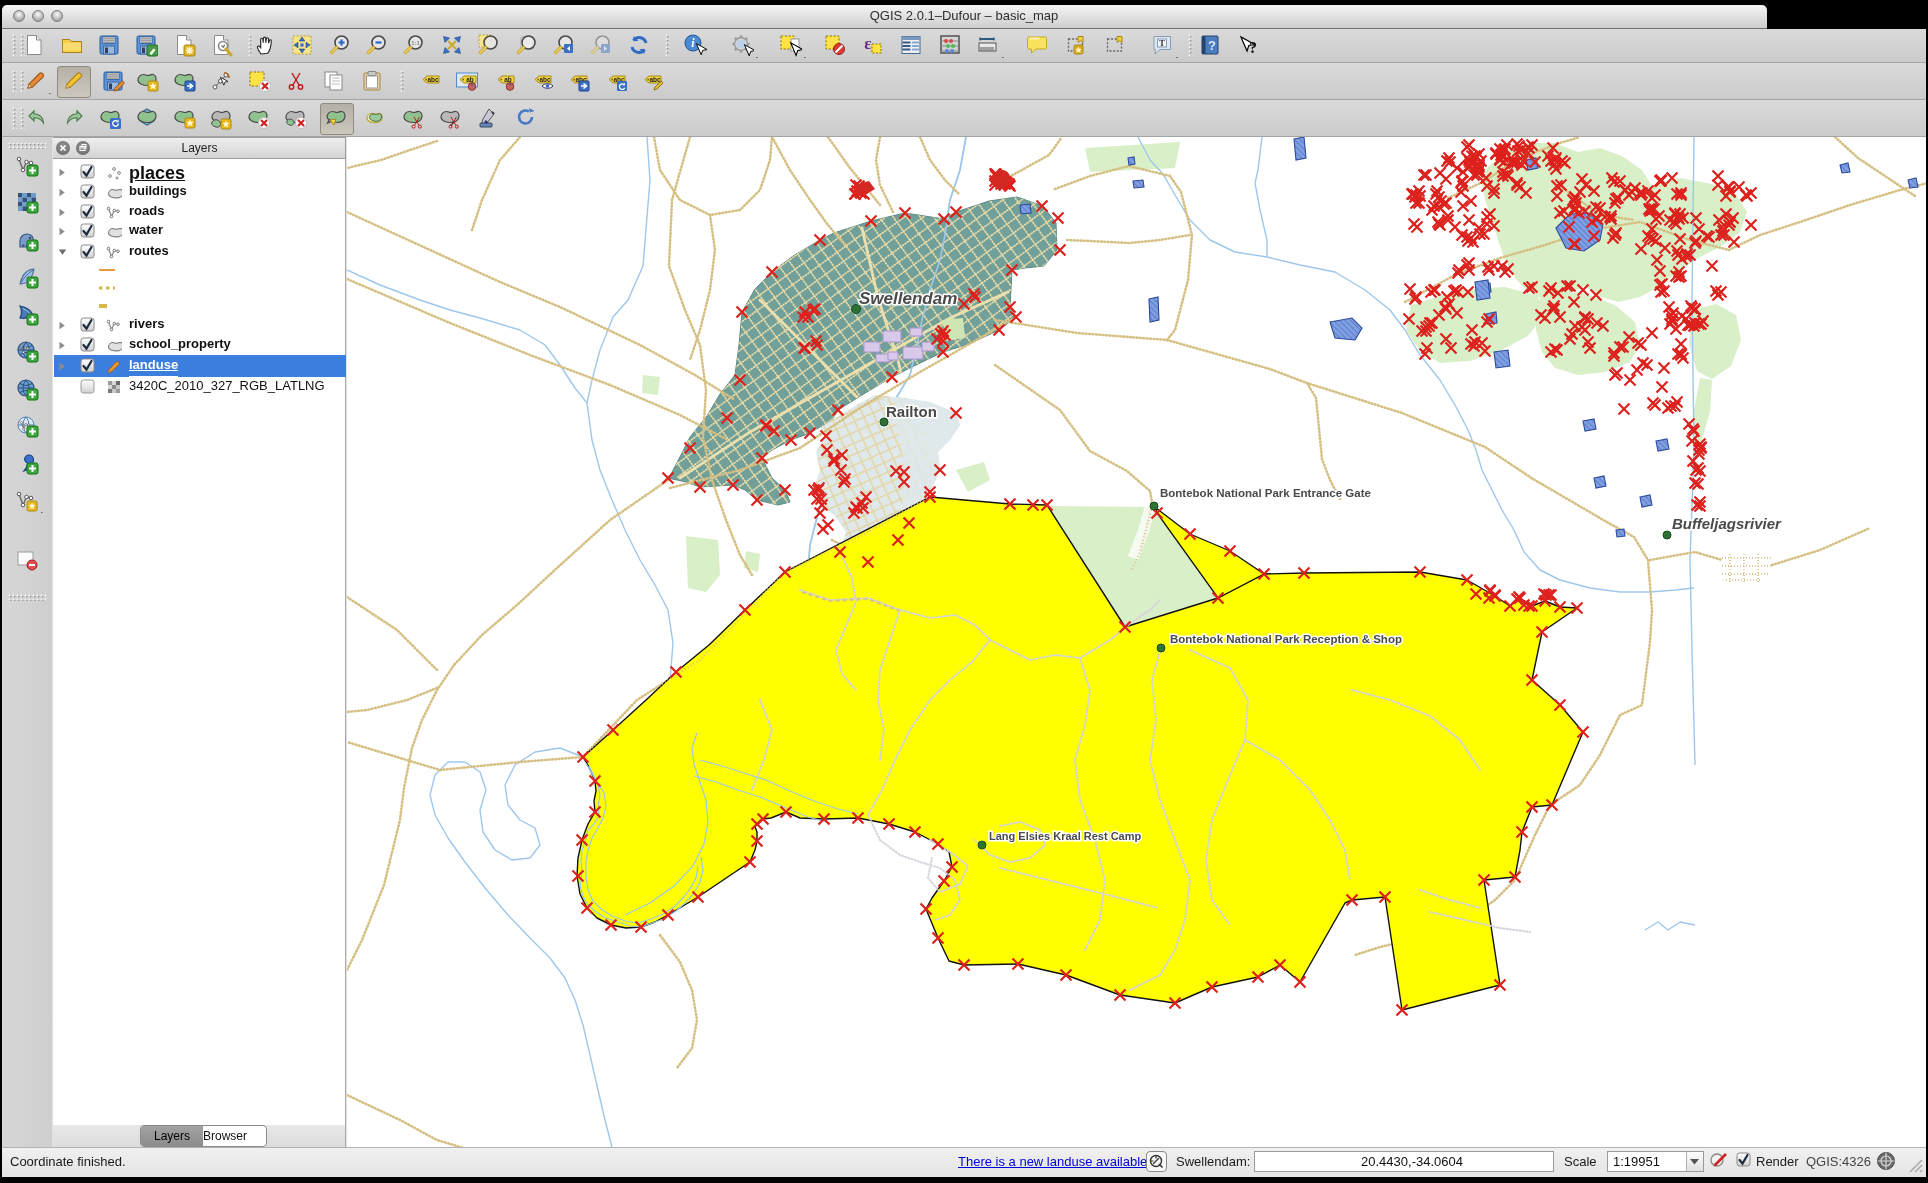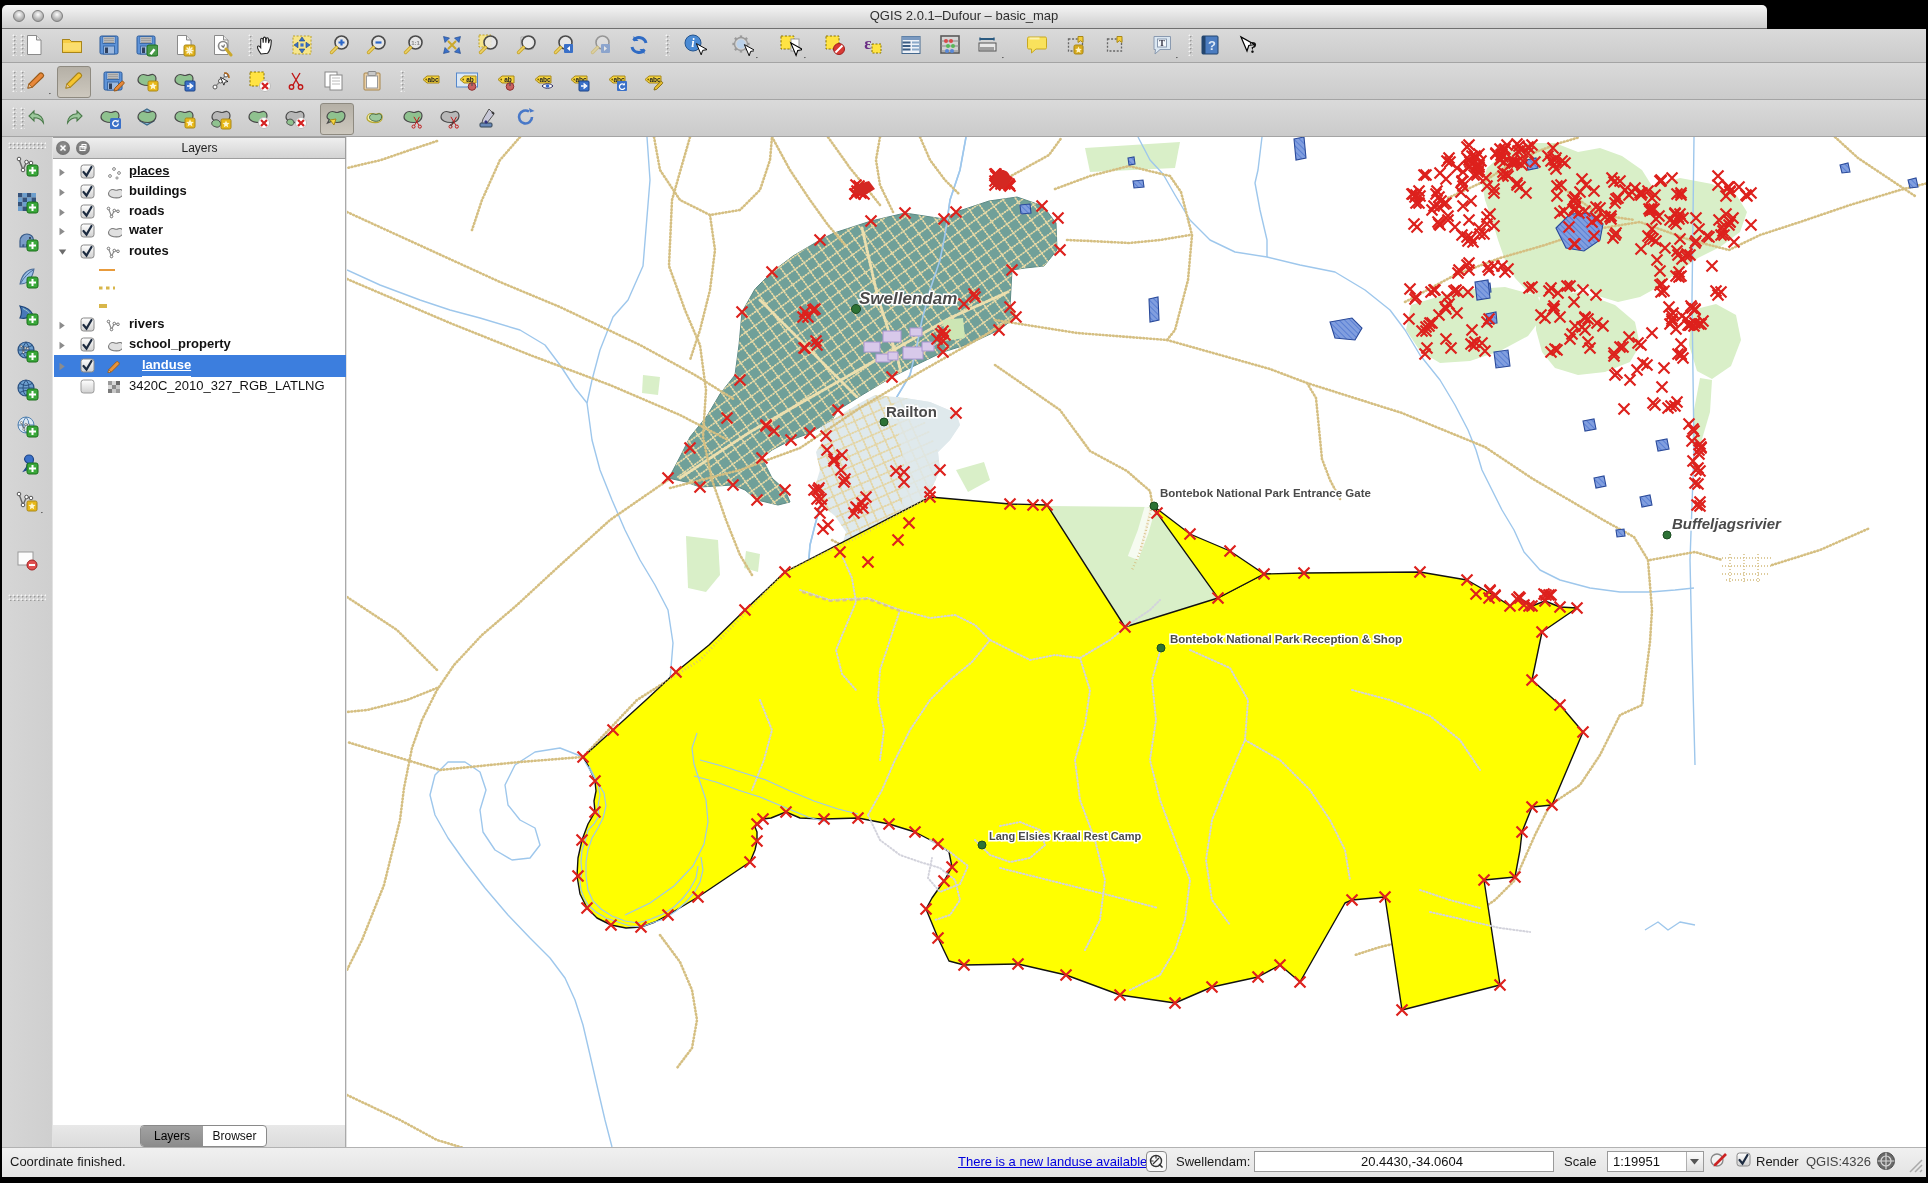--- a/index.html
+++ b/index.html
@@ -672,21 +672,21 @@
         </defs>
         <rect x="1" y="1" width="13" height="13" rx="2.5" fill="url(#cbg)" stroke="#8a8a8a"></rect>
         <path d="M3.5 8l3 3.5L11.5 3" fill="none" stroke="#1c2b40" stroke-width="2.2" stroke-linecap="round"></path>
       </svg></div>
     <div style="position:absolute;left:106px;top:164px;"><svg width="16" height="16" viewBox="0 0 16 16">
         <circle cx="4" cy="12" r="1.4" fill="#fff" stroke="#888"></circle>
         <circle cx="8" cy="5" r="1.4" fill="#fff" stroke="#888"></circle>
         <circle cx="13" cy="9" r="1.4" fill="#fff" stroke="#888"></circle>
         <circle cx="11" cy="14" r="1.1" fill="#fff" stroke="#888"></circle>
       </svg></div>
-    <div style="position:absolute;left:129px;top:163px;font-size:13px;font-weight:700;color:#111;white-space:nowrap;text-decoration:underline;">places</div>
+    <div style="position:absolute;left:129px;top:163px;font-size:18px;font-weight:700;color:#111;white-space:nowrap;text-decoration:underline;">places</div>
 <div style="position:absolute;left:58px;top:186px;"><svg width="12" height="12" viewBox="0 0 16 16">
         <path d="M2 1l7 5-7 5z" fill="#8c8c8c"></path>
       </svg></div>
     <div style="position:absolute;left:80px;top:184px;"><svg width="15" height="15" viewBox="0 0 15 15">
         <defs>
           <linearGradient id="cbg" x1="0" y1="0" x2="0" y2="1">
             <stop offset="0" stop-color="#ffffff"></stop>
             <stop offset="1" stop-color="#d0d0d0"></stop>
           </linearGradient>
         </defs>
@@ -810,21 +810,21 @@
             <stop offset="1" stop-color="#d0d0d0"></stop>
           </linearGradient>
         </defs>
         <rect x="1" y="1" width="13" height="13" rx="2.5" fill="url(#cbg)" stroke="#8a8a8a"></rect>
         <path d="M3.5 8l3 3.5L11.5 3" fill="none" stroke="#1c2b40" stroke-width="2.2" stroke-linecap="round"></path>
       </svg></div>
     <div style="position:absolute;left:106px;top:358px;"><svg width="16" height="16" viewBox="0 0 16 16">
         <path d="M2 14.5l.9-3L10.2 4c.6-.6 1.5-.6 2.1 0l.5.5c.6.6.6 1.5 0 2.1L5.5 13.9z" fill="#e8943a" stroke="#9a5a18" stroke-width="0.9"></path>
         <path d="M2 14.5l3-.5-2.3-2.3z" fill="#e8c8a0" stroke="#9a5a18" stroke-width="0.7"></path>
       </svg></div>
-    <div style="position:absolute;left:129px;top:357px;font-size:13px;font-weight:700;color:#fff;text-decoration:underline;white-space:nowrap;"><span style="padding-bottom:4px;border-bottom:1.5px solid #fff;margin-left:13px;">landuse</span></div>
+    <div style="position:absolute;left:129px;top:357px;font-size:13px;font-weight:700;color:#fff;text-decoration:underline;white-space:nowrap;"><span style="padding-bottom:4px;border-bottom:1.5px solid #fff;">landuse</span></div>
 <div style="position:absolute;left:80px;top:379px;"><svg width="15" height="15" viewBox="0 0 15 15">
         <defs>
           <linearGradient id="cbg" x1="0" y1="0" x2="0" y2="1">
             <stop offset="0" stop-color="#ffffff"></stop>
             <stop offset="1" stop-color="#d0d0d0"></stop>
           </linearGradient>
         </defs>
         <rect x="1" y="1" width="13" height="13" rx="2.5" fill="url(#cbg)" stroke="#9a9a9a"></rect>
       </svg></div>
     <div style="position:absolute;left:106px;top:379px;"><svg width="16" height="16" viewBox="0 0 16 16">
@@ -835,21 +835,21 @@
         <rect x="6" y="6" width="4" height="4" fill="#8a8a8a"></rect>
         <rect x="10" y="6" width="4" height="4" fill="#c8c8c8"></rect>
         <rect x="2" y="10" width="4" height="4" fill="#7a7a7a"></rect>
         <rect x="6" y="10" width="4" height="4" fill="#c8c8c8"></rect>
         <rect x="10" y="10" width="4" height="4" fill="#9a9a9a"></rect>
       </svg></div>
     <div style="position:absolute;left:129px;top:378px;font-size:13px;font-weight:400;color:#111;white-space:nowrap;">3420C_2010_327_RGB_LATLNG</div>
 <div style="position:absolute;left:53px;top:1125px;width:293px;height:22px;background:linear-gradient(#e8e8e8,#dcdcdc);border-right:1px solid #aaa;box-sizing:border-box;"></div>
 <div style="position:absolute;left:140px;top:1125px;width:125px;height:20px;background:#fff;border:1px solid #8a8a8a;border-radius:4px;overflow:hidden;font-size:12px;">
       <div style="position:absolute;left:0;top:0;width:62px;height:20px;background:linear-gradient(#a2a2a2,#8c8c8c);color:#000;text-align:center;line-height:20px;">Layers</div>
-      <div style="position:absolute;left:62px;top:0;width:63px;height:20px;color:#111;text-align:center;line-height:20px;">Browser</div>
+      <div style="position:absolute;left:62px;top:0;width:63px;height:20px;color:#111;text-align:left;line-height:20px;">Browser</div>
     </div>
 <svg width="1579" height="1010" viewBox="347 137 1579 1010" style="position:absolute;left:347px;top:137px;">
 <defs>
         <clipPath id="townclip">
           <path d="M905,213 L944,219 L956,212 L989,201 L1017,197 L1043,206 L1056,223 L1057,250 L1044,266 L1025,268 L1012,270 L1010,307 L1016,317 L999,330 L969,344 L943,352 L918,364 L892,377 L862,395 L838,410 L832,420 L810,433 L791,440 L772,450 L762,458 L772,478 L785,490 L790,502 L778,505 L757,500 L745,490 L733,485 L700,487 L686,482 L668,478 L671,474 L681,455 L690,437 L707,416 L720,394 L735,375 L739,345 L742,312 L755,289 L772,272 L793,256 L820,240 L834,233 L871,221 Z"></path>
         </clipPath>
         <clipPath id="railclip">
           <path d="M875,395 L905,398 L930,402 L956,413 L960,425 L950,440 L938,452 L940,470 L930,492 L909,523 L898,540 L884,553 L868,562 L848,566 L840,552 L846,532 L835,516 L822,505 L814,490 L820,470 L816,452 L826,436 L820,428 L840,415 L860,403 Z"></path>
         </clipPath>
         <pattern id="damh" width="4" height="4" patternUnits="userSpaceOnUse" patternTransform="rotate(45)">

